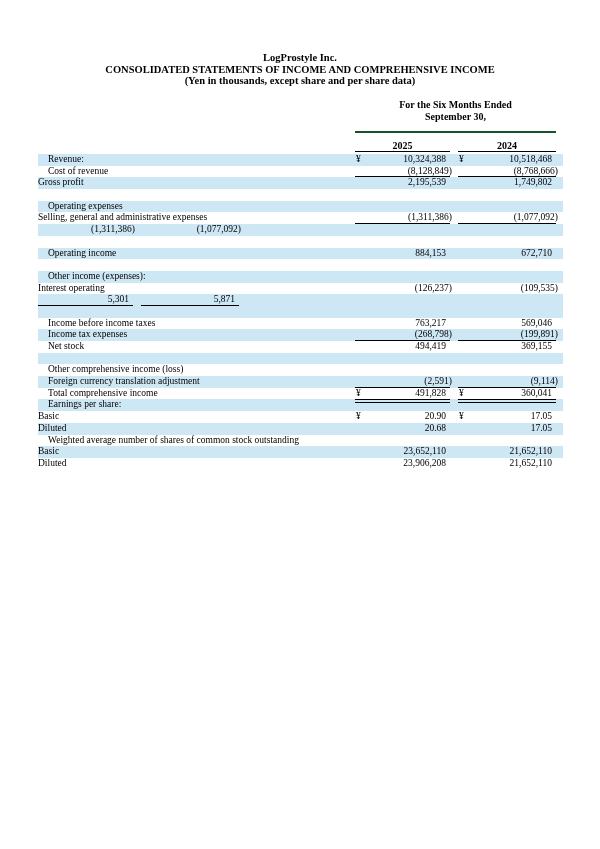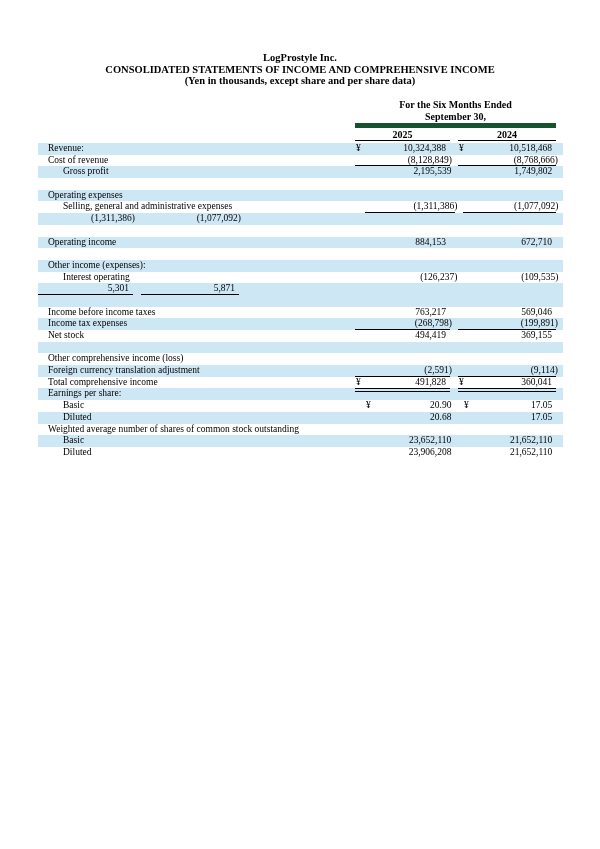--- a/index.html
+++ b/index.html
@@ -20,40 +20,40 @@
   }
   
   .table{
     position:absolute;left:38px;top:99px;width:525px;
     font-size:9.5px;
   }
   .period-header{
     margin-left:317px;width:201px;
     text-align:center;font-weight:bold;
     font-size:10px;line-height:11.5px;
-    border-bottom:5px solid #14532d;
-    padding-bottom:1px;
+    border-bottom:2px solid #14532d;
+    padding-bottom:9px;
   }
   .years-row{
-    display:flex;margin-top:1px;height:12px;line-height:12px;
+    display:flex;margin-top:7px;height:12px;line-height:12px;
     font-weight:bold;font-size:10px;
   }
   .years-spacer{width:317px;}
   .year-cell{width:95px;text-align:center;border-bottom:1px solid #000;}
   .years-gap{width:8px;}
   .year-cell.y2{width:98px;}
   .rows{margin-top:2px;}
   .row{
     display:flex;height:11.7px;line-height:11.7px;
     white-space:nowrap;
   }
   .row.shaded{background:var(--shade,#cee7f5);}
   .c-label{width:317px;box-sizing:border-box;overflow:visible;}
   .c-label.ind0{padding-left:10px;}
-  .c-label.ind1{margin-left:25px;}
+  .c-label.ind1{}
   .c-label.ind2{padding-left:37px;}
   .c-num{position:relative;display:flex;box-sizing:border-box;}
   .c-num.col1{width:95px;}
   .c-gap{width:8px;}
   .c-num.col2{width:98px;}
   .c-pad{width:7px;}
   .yen{padding-left:1px;}
   .val{margin-left:auto;padding-right:4px;}
   .val.paren{padding-right:0;margin-right:-2px;}
   

